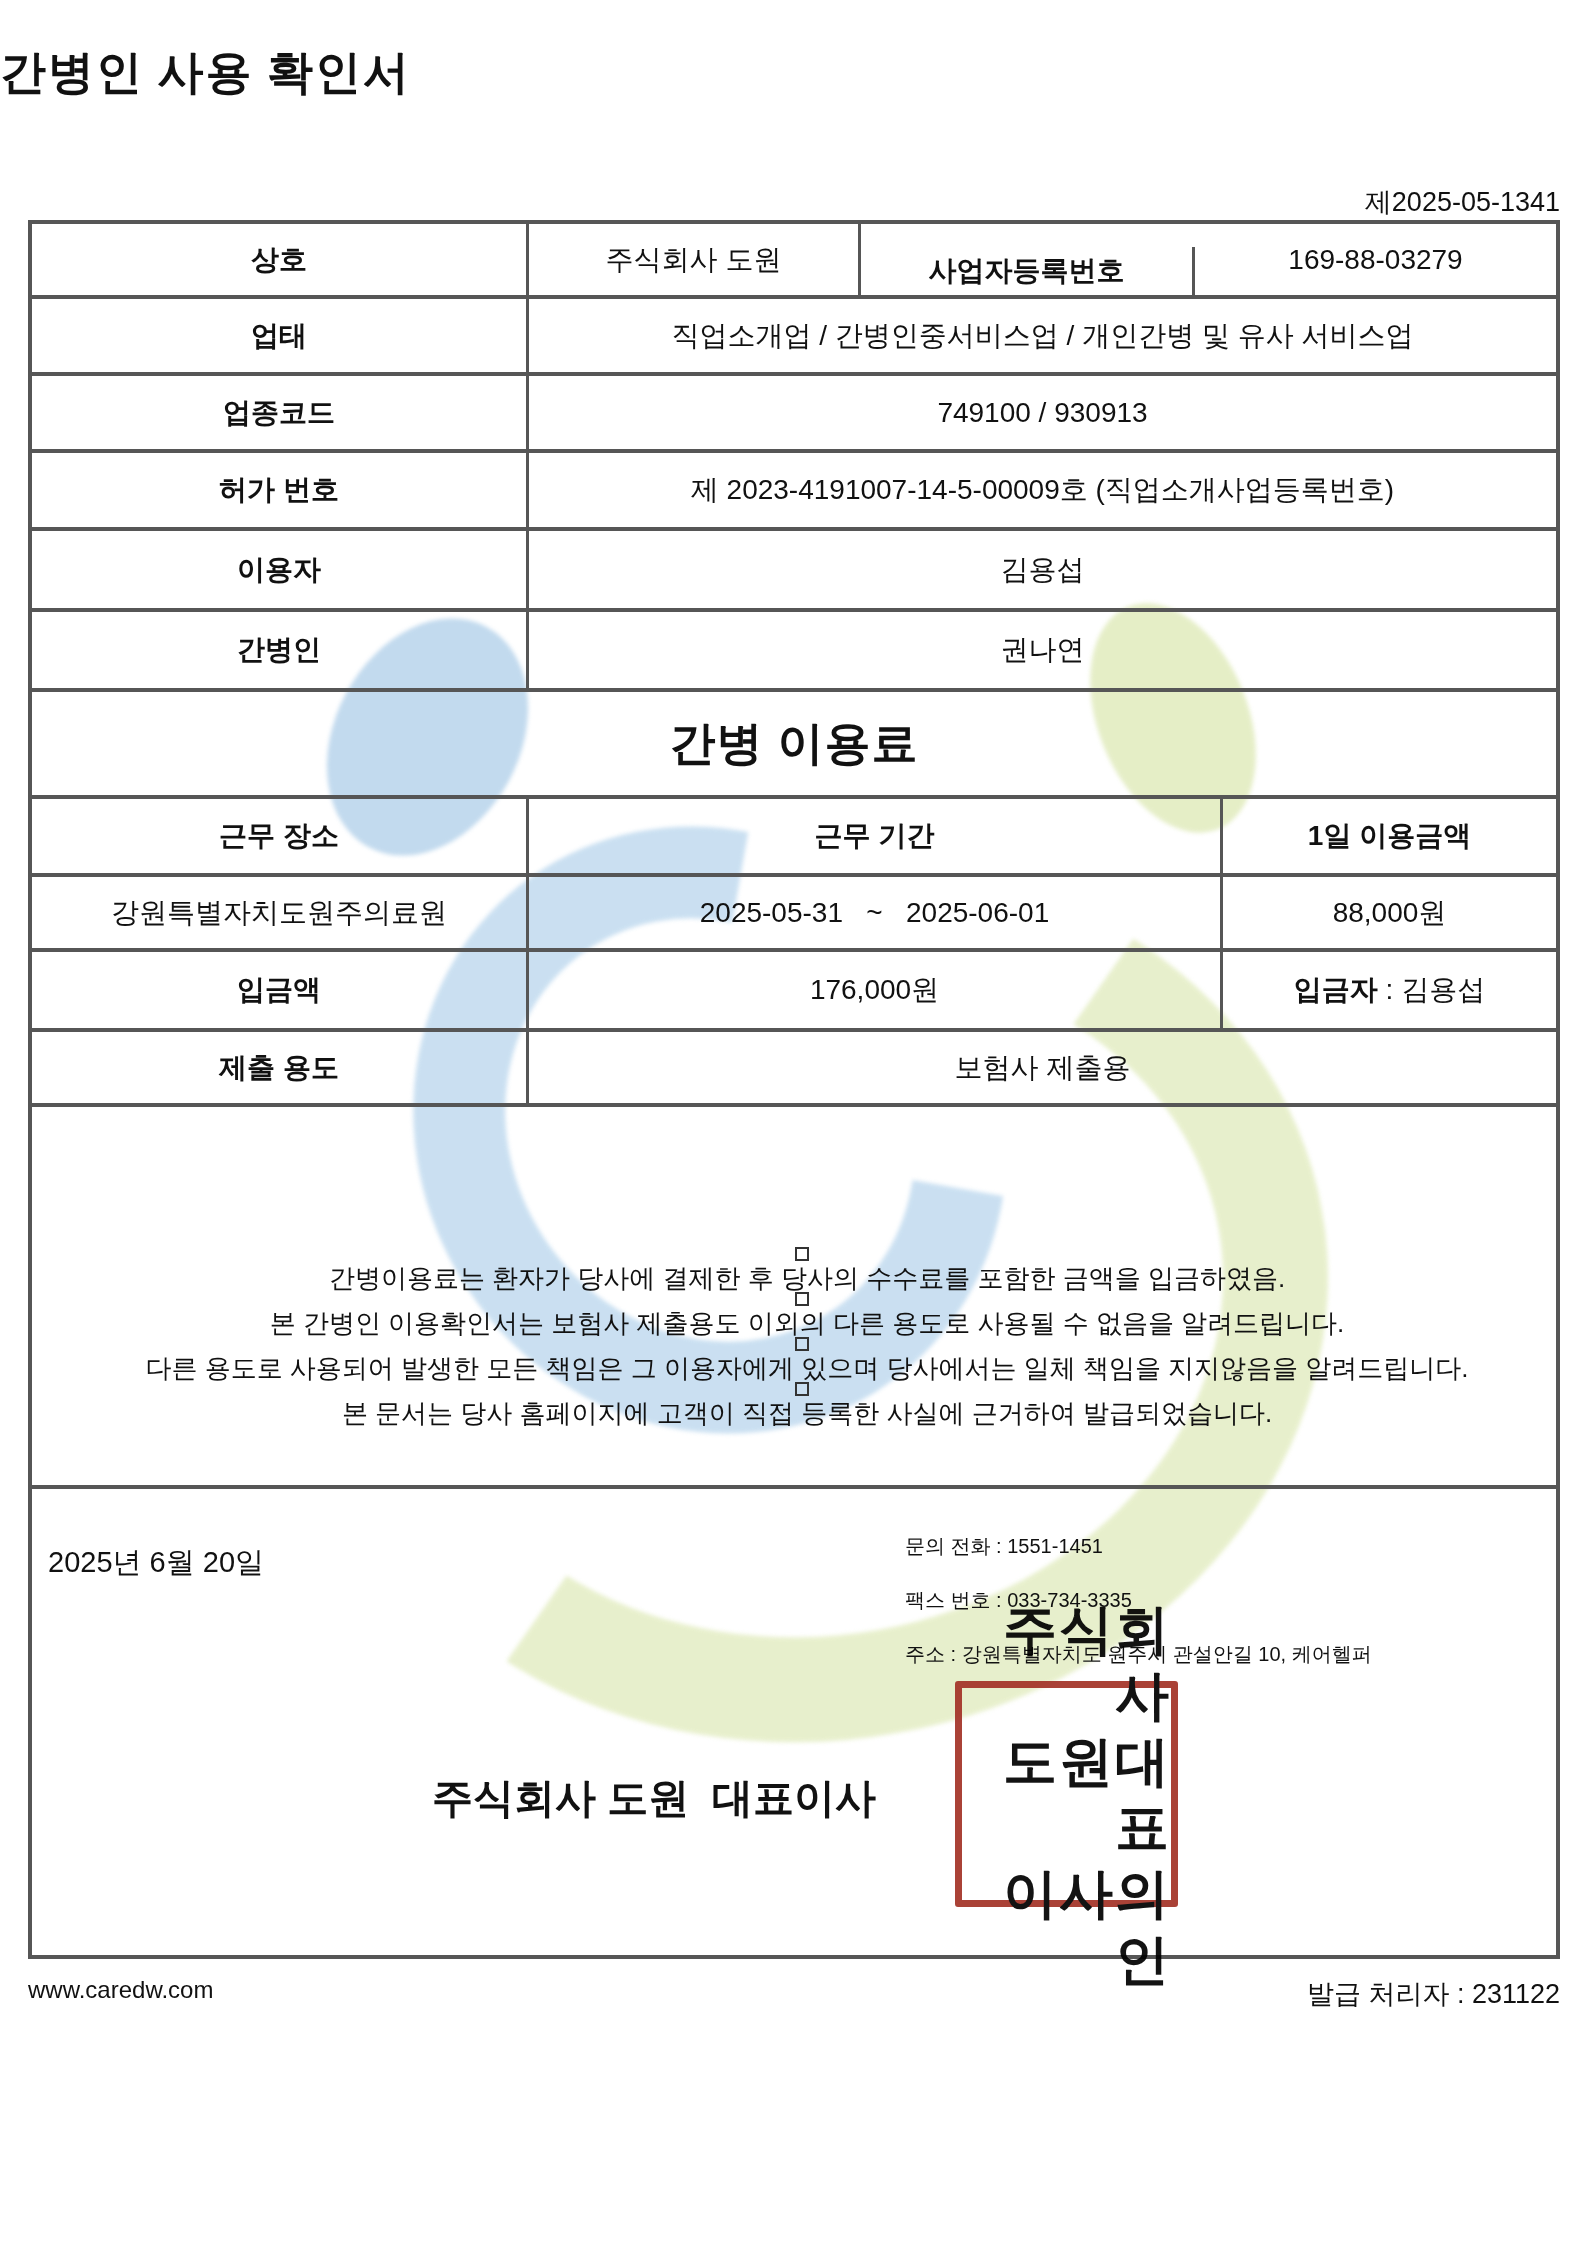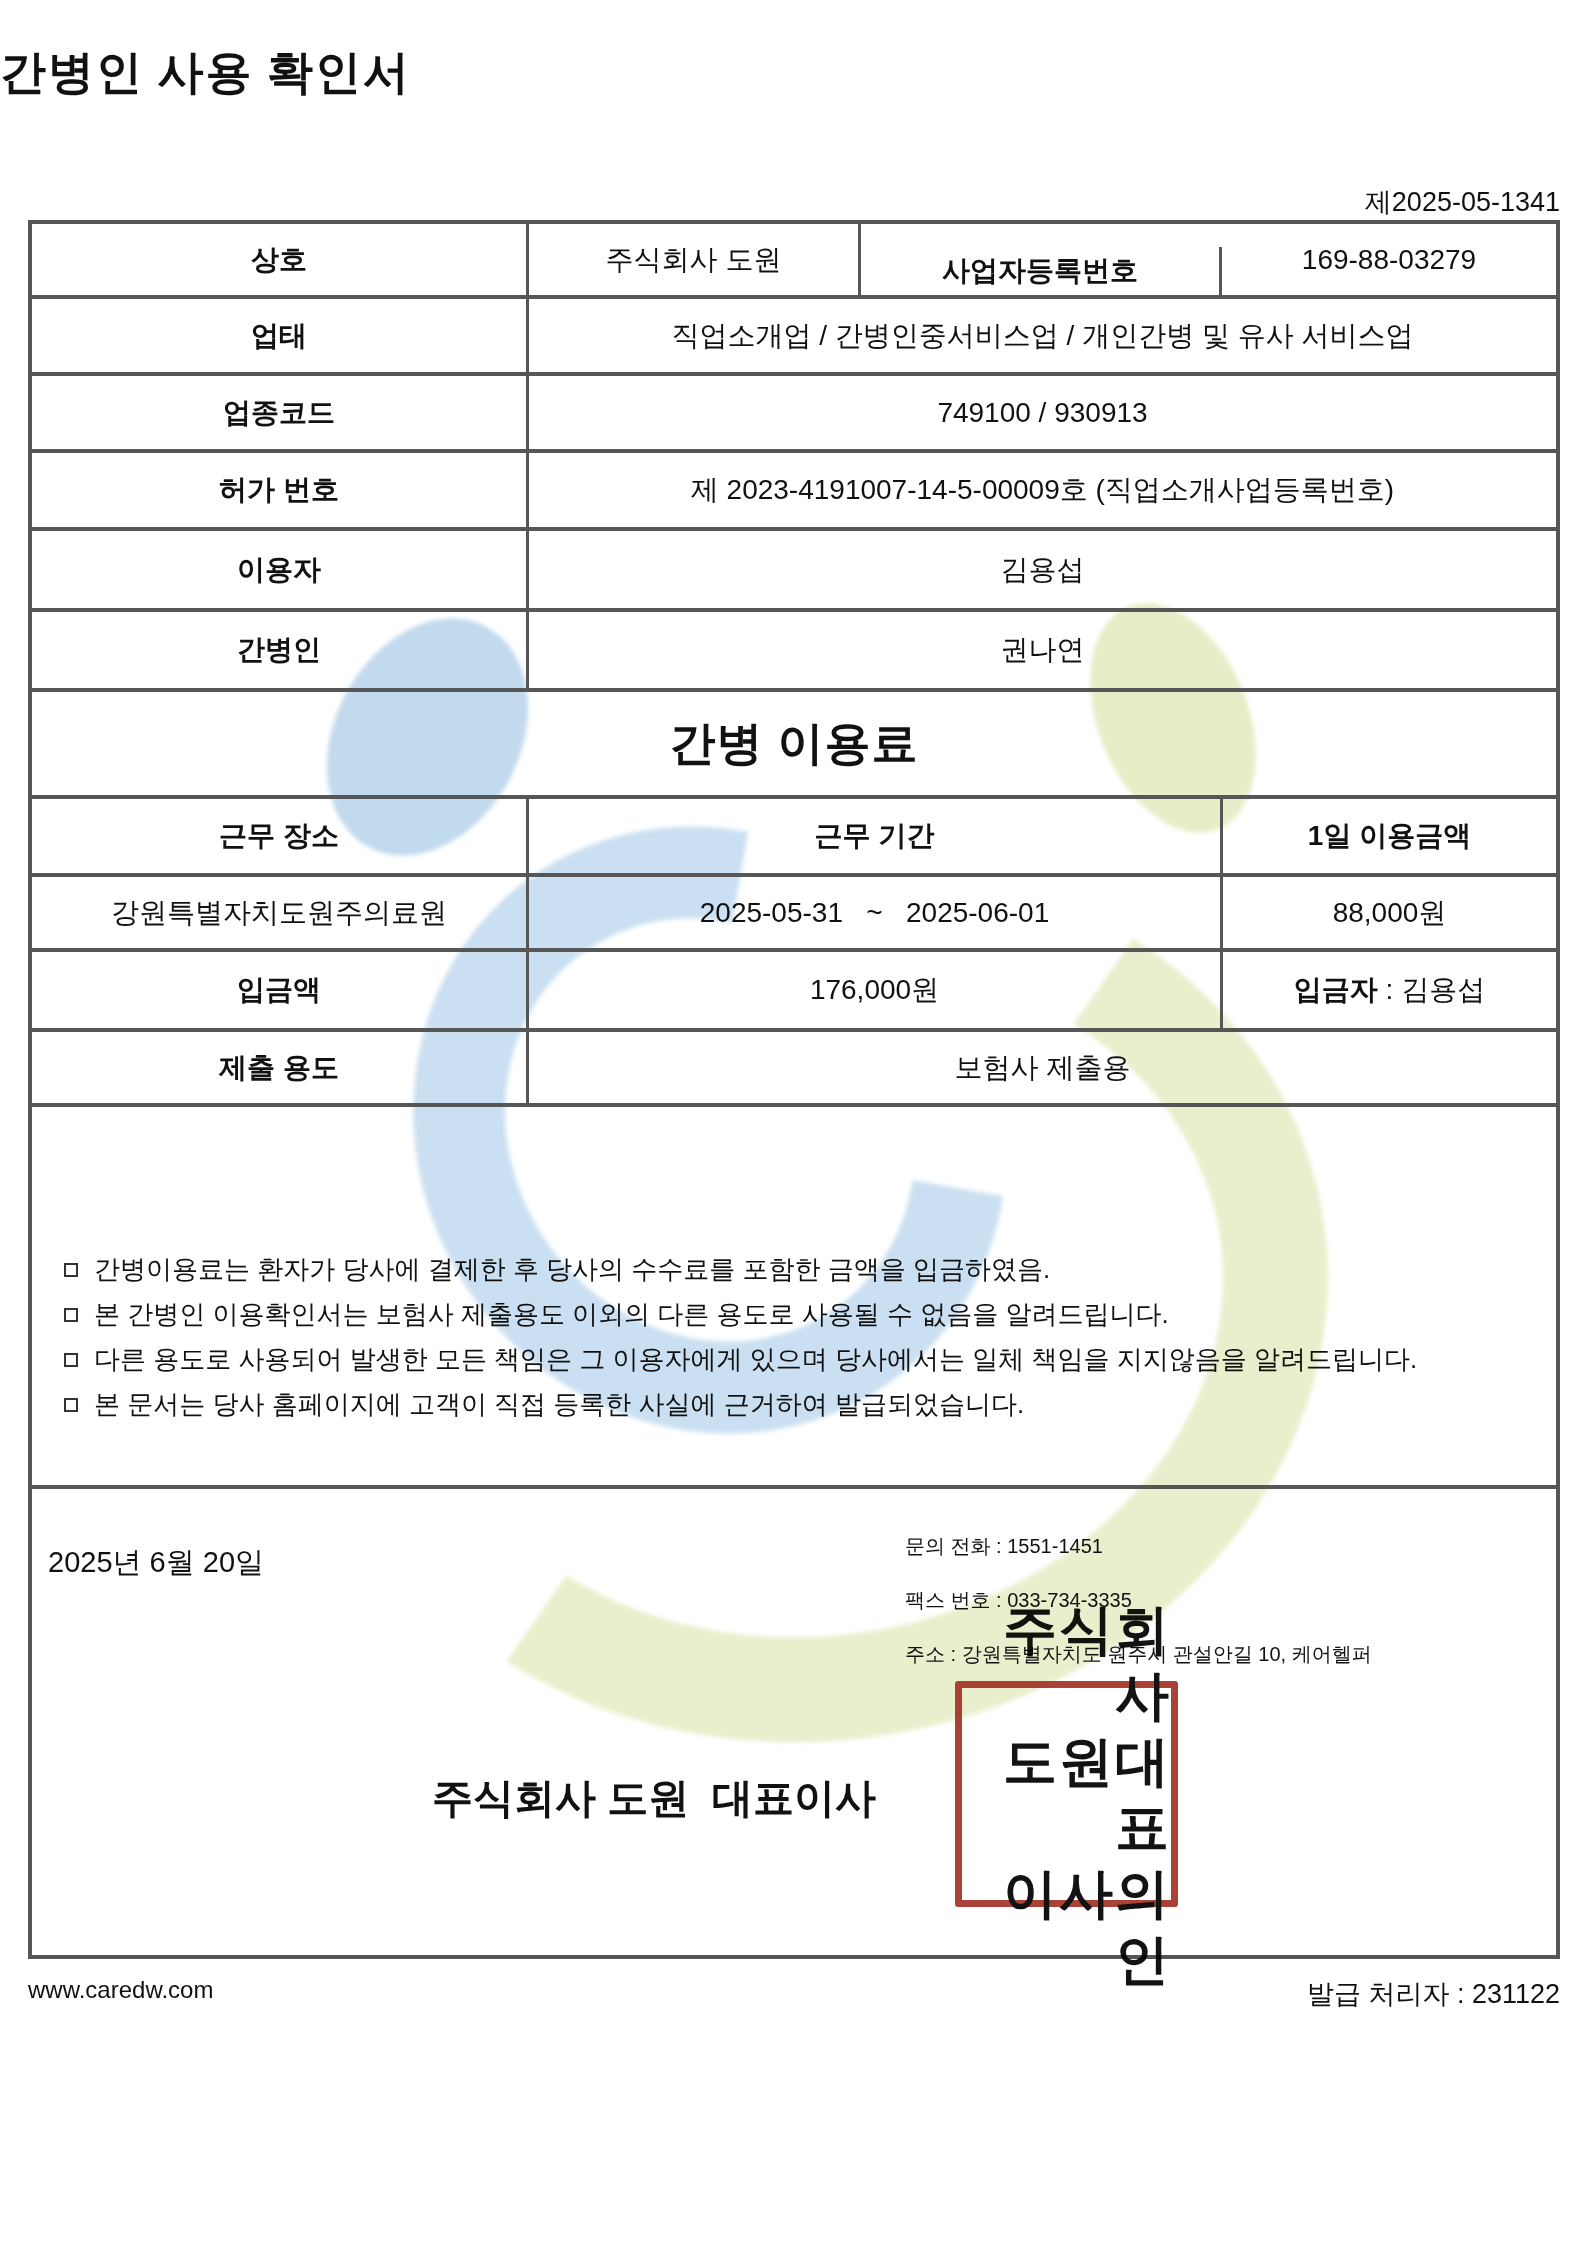--- a/index.html
+++ b/index.html
@@ -51,33 +51,33 @@
   .row:last-child { border-bottom:none; }
   .cell {
     border-right:3px solid #565656; box-sizing:border-box;
     display:flex; align-items:center; justify-content:center;
     font-size:28px; text-align:center; padding:0 10px;
   }
   .cell:last-child { border-right:none; }
   .lbl { font-weight:bold; }
   .c1 { width:497px; flex:none; }
   .c2 { width:332px; flex:none; }
-  .c3 { width:361px; flex:none;margin-top:23px; }
+  .c3 { width:334px; flex:none;margin-top:23px; }
   .c23 { width:694px; flex:none; }
   .cfill { flex:1; }
   .h71{height:71px} .h73{height:73px} .h74{height:74px} .h76{height:76px}
   .h77{height:77px} .h103{height:103px} .h378{height:378px} .h466{height:466px}
   .fee-title { font-size:46px; font-weight:bold; letter-spacing:1px;border-radius:32px; }
   .pre { white-space:pre; }
   
   .notes-box {
     display:block; padding:140px 0 0 26px; box-sizing:border-box;
   }
   .note-line {
-    display:flex; align-items:center; height:45px; font-size:26px;
+    display:flex; align-items:center; height:45px; font-size:26px;flex-direction:column;
   }
   .note-bullet {
     width:10px; height:10px; border:2px solid #333; margin:0 16px 0 6px;
     flex:none; background:transparent;
   }
   
   .sign-box { position:relative; }
   .issue-date { position:absolute; left:16px; top:54px; font-size:29px; }
   .contact { position:absolute; left:873px; top:30px; font-size:20px; line-height:54px; }
   .company-sig {

